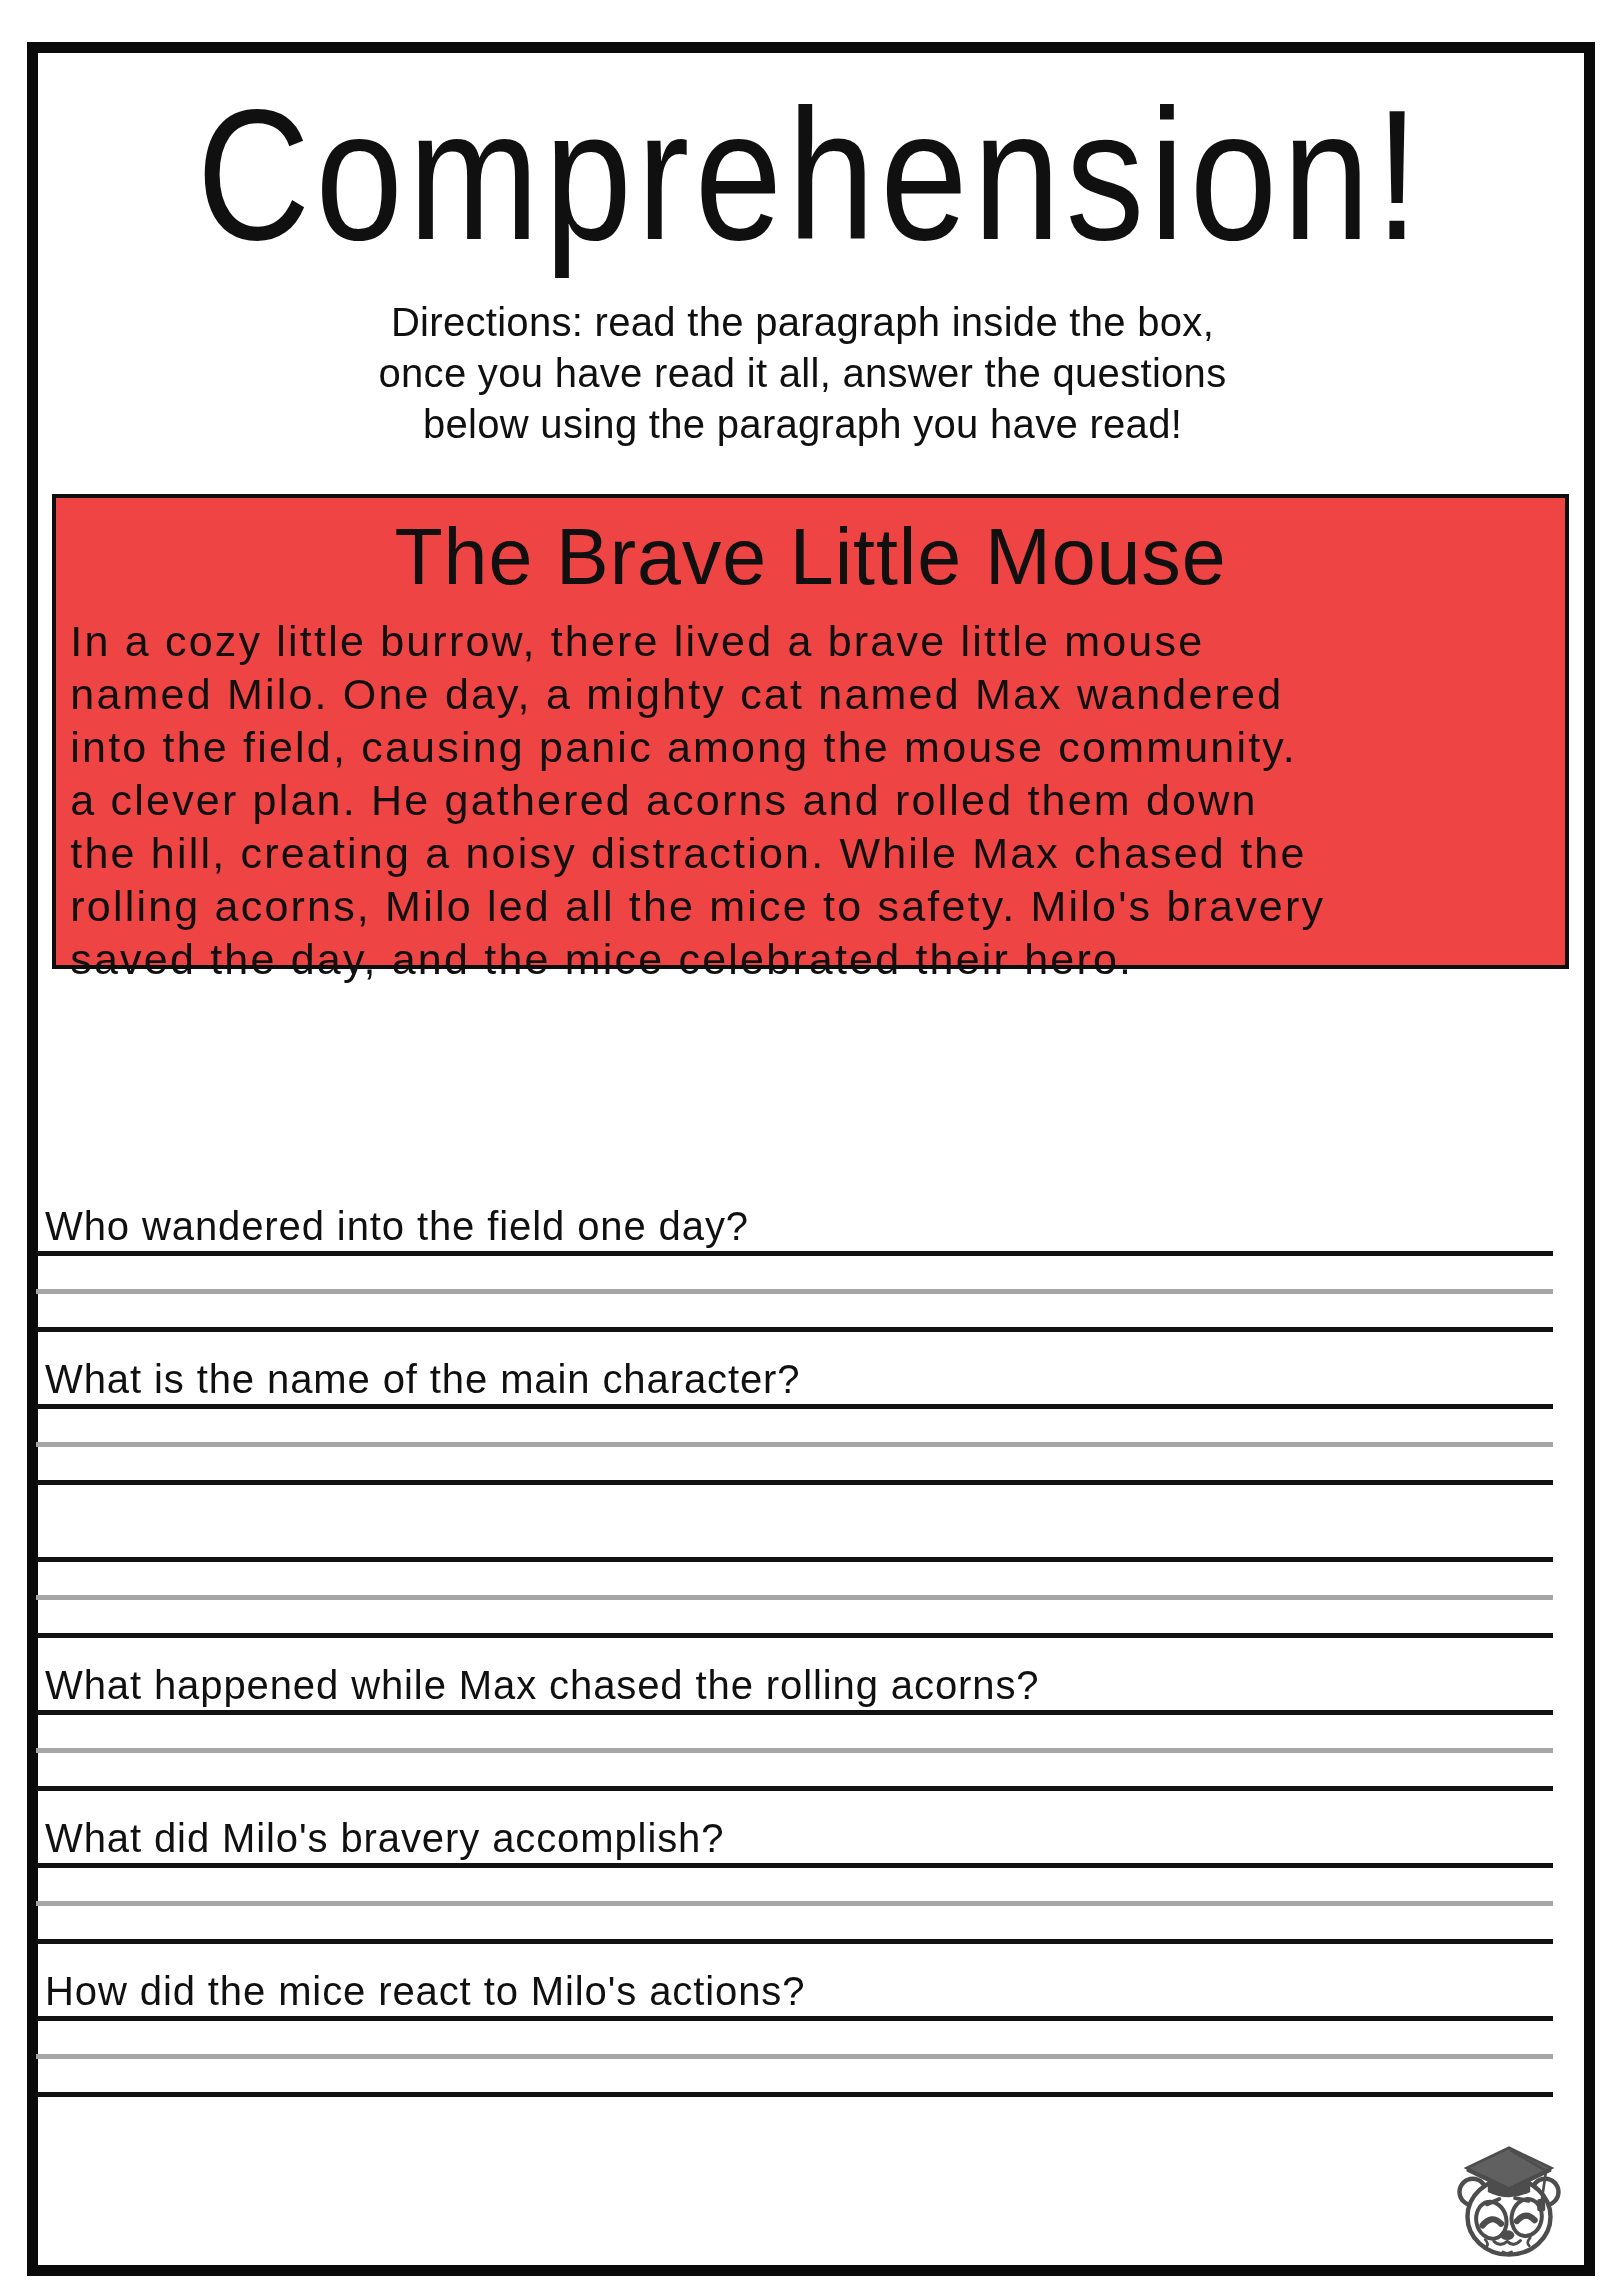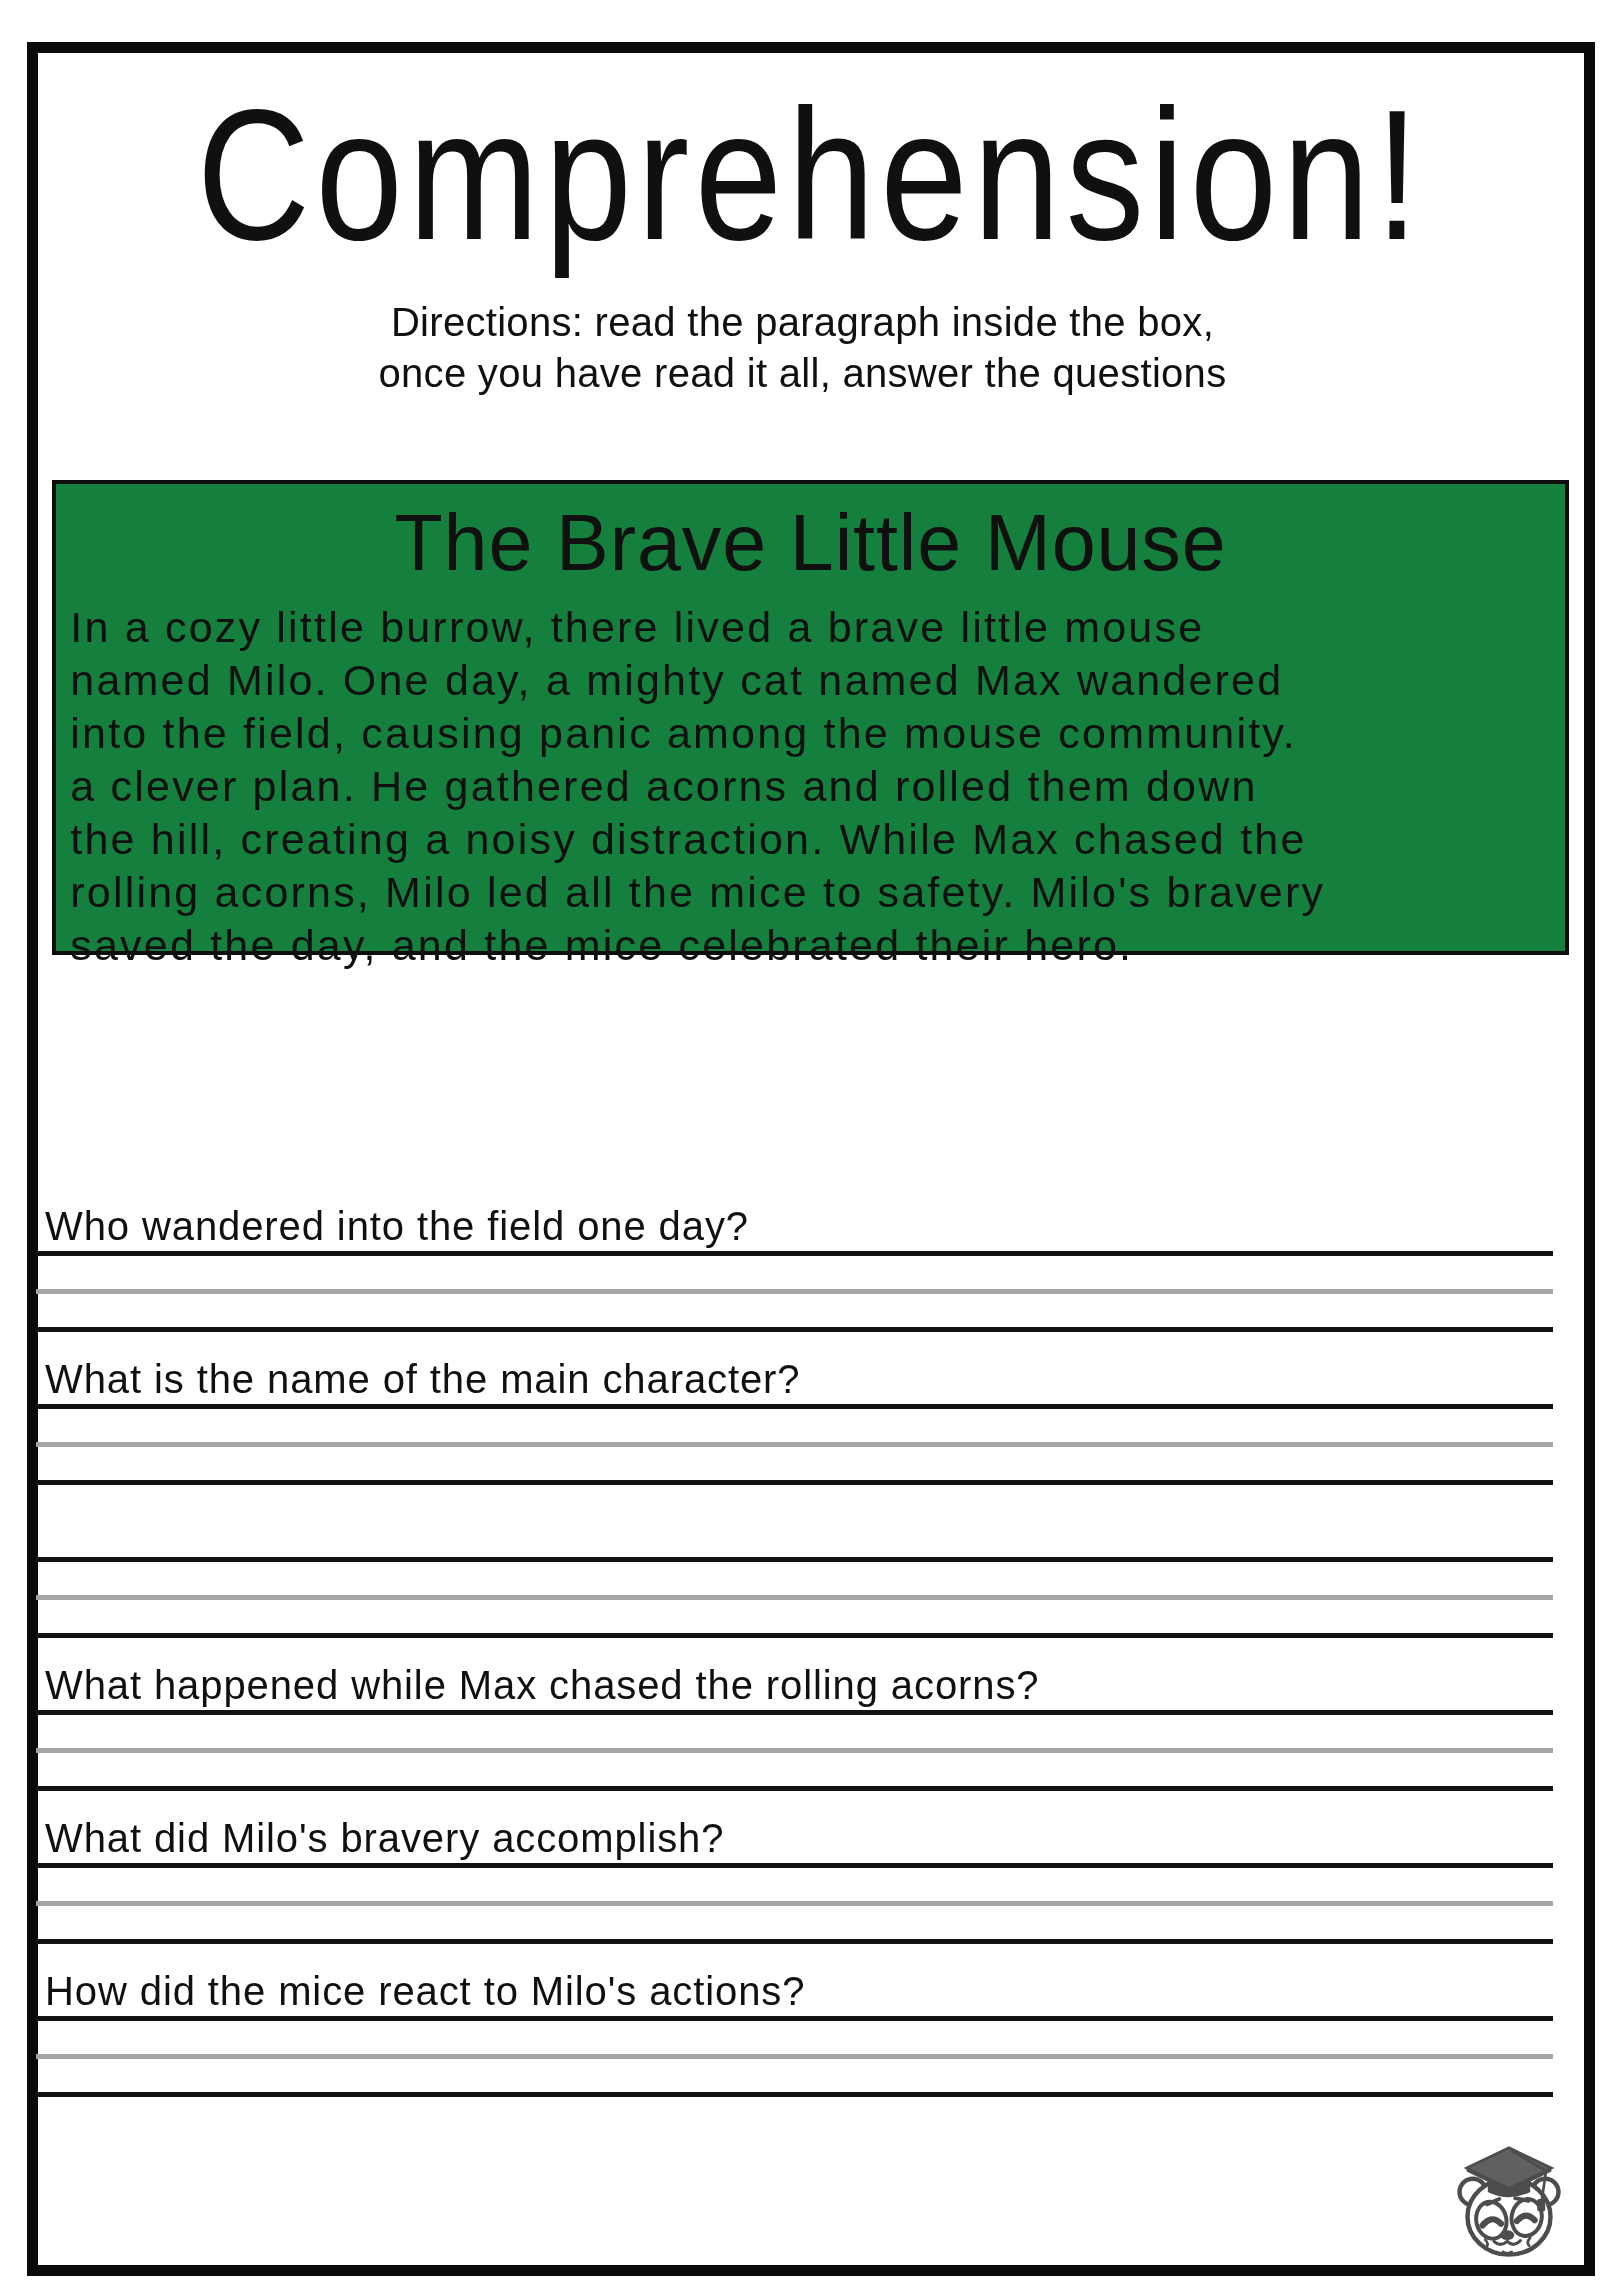--- a/index.html
+++ b/index.html
@@ -15,22 +15,22 @@
   .page-title {
     position:absolute; left:0; right:0; top:70px; text-align:center;
     font-size:157px; font-weight:500; line-height:1; letter-spacing:5.4px;
     transform:scaleY(1.18); transform-origin:center top; white-space:nowrap;
   }
   .directions {
     position:absolute; left:0; right:16px; top:285px; text-align:center;
     font-size:40px; font-weight:500; line-height:51px; letter-spacing:0.3px;
   }
   .story-box {
-    position:absolute; left:52px; top:468px; width:1517px; height:475px;
-    border:4.5px solid #0d0d0d; background:#15803d;
+    position:absolute; left:52px; top:482px; width:1517px; height:475px;
+    border:4.5px solid #0d0d0d; background:#ef4444;
   }
   .story-title {
     margin-top:12.5px; text-align:center; font-size:79px; font-weight:500;
     letter-spacing:0.9px; white-space:nowrap;
   }
   .story-par { margin:12.5px 10.7px 0 14.3px; }
   .story-line {
     font-size:43px; line-height:53px; letter-spacing:2.2px; white-space:nowrap;
   }
   .qblock { position:absolute; left:36px; width:1517px; height:136px; }
@@ -49,20 +49,21 @@
 
 <div class="sheet">
 
   <div class="frame"></div>
 
   <div class="page-title">Comprehension!</div>
 
   <div class="directions">
     <div>Directions: read the paragraph inside the box,</div>
     <div>once you have read it all, answer the questions</div>
+    <div>below using the paragraph you have read!</div>
   </div>
 
   <div class="story-box">
     <div class="story-title">The Brave Little Mouse</div>
     <div class="story-par">
       <div class="story-line">In a cozy little burrow, there lived a brave little mouse</div>
       <div class="story-line">named Milo. One day, a mighty cat named Max wandered</div>
       <div class="story-line">into the field, causing panic among the mouse community.</div>
       <div class="story-line">a clever plan. He gathered acorns and rolled them down</div>
       <div class="story-line">the hill, creating a noisy distraction. While Max chased the</div>

